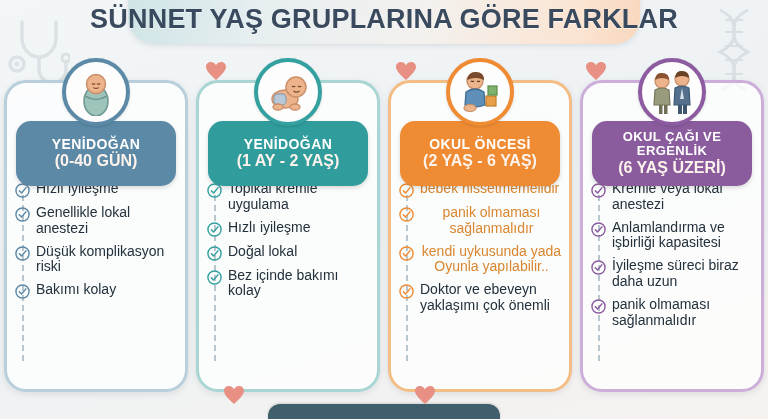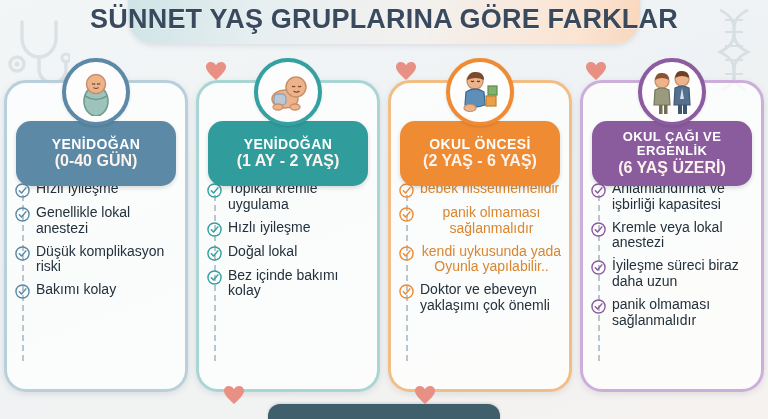--- a/index.html
+++ b/index.html
@@ -236,28 +236,28 @@
           <div class="head-t1 small">OKUL ÇAĞI VE ERGENLİK</div>
           <div class="head-t2">(6 YAŞ ÜZERİ)</div>
         </div>
         <div class="items">
           <div class="dash" style="top: 14px; bottom: 24px;"></div>
           <div class="item">
             <span class="chk"><svg viewBox="0 0 16 16" width="15" height="15">
                 <circle cx="8" cy="8" r="7" fill="none" stroke="#8c5ba0" stroke-width="1.5"></circle>
                 <path d="M4.6 8.2 L7 10.6 L11.6 5.2" fill="none" stroke="#8c5ba0" stroke-width="1.6" stroke-linecap="round" stroke-linejoin="round"></path>
               </svg></span>
-            <span class="txt">Anlamlandırma ve işbirliği kapasitesi</span>
+            <span class="txt">Kremle veya lokal anestezi</span>
           </div>
           <div class="item">
             <span class="chk"><svg viewBox="0 0 16 16" width="15" height="15">
                 <circle cx="8" cy="8" r="7" fill="none" stroke="#8c5ba0" stroke-width="1.5"></circle>
                 <path d="M4.6 8.2 L7 10.6 L11.6 5.2" fill="none" stroke="#8c5ba0" stroke-width="1.6" stroke-linecap="round" stroke-linejoin="round"></path>
               </svg></span>
-            <span class="txt">Kremle veya lokal anestezi</span>
+            <span class="txt">Anlamlandırma ve işbirliği kapasitesi</span>
           </div>
           <div class="item">
             <span class="chk"><svg viewBox="0 0 16 16" width="15" height="15">
                 <circle cx="8" cy="8" r="7" fill="none" stroke="#8c5ba0" stroke-width="1.5"></circle>
                 <path d="M4.6 8.2 L7 10.6 L11.6 5.2" fill="none" stroke="#8c5ba0" stroke-width="1.6" stroke-linecap="round" stroke-linejoin="round"></path>
               </svg></span>
             <span class="txt">İyileşme süreci biraz daha uzun</span>
           </div>
           <div class="item">
             <span class="chk"><svg viewBox="0 0 16 16" width="15" height="15">

